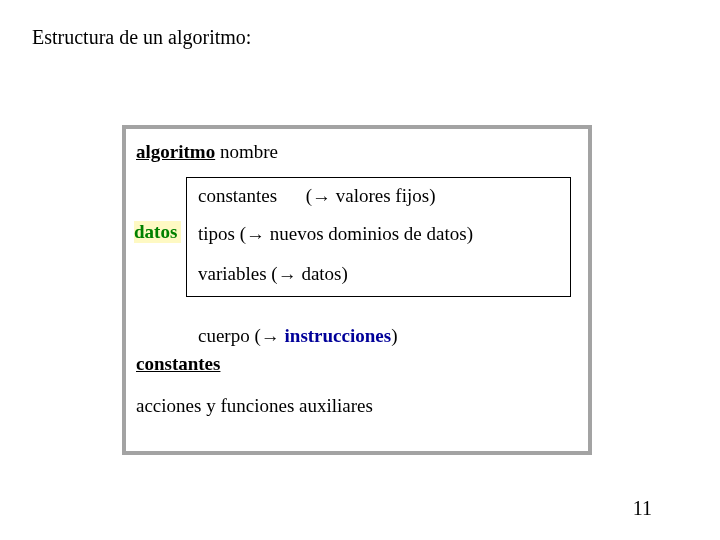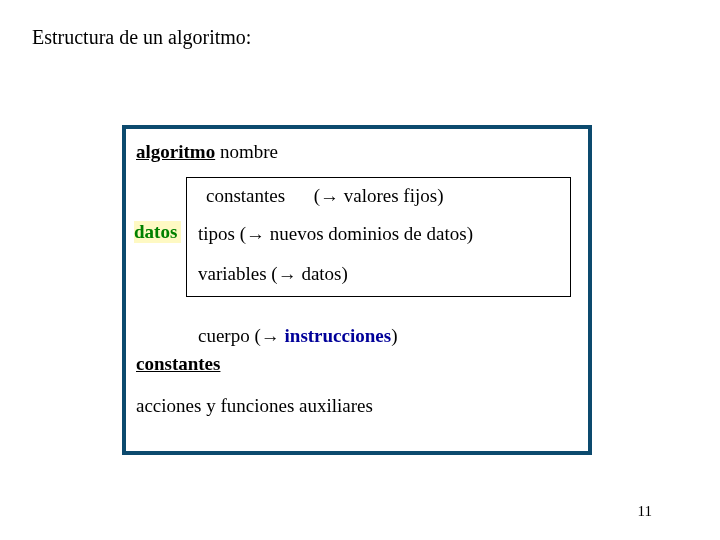--- a/index.html
+++ b/index.html
@@ -21,21 +21,21 @@
     top: 26px;
     left: 32px;
     font-size: 20px;
   }
   .outer-box {
     position: absolute;
     top: 125px;
     left: 122px;
     width: 470px;
     height: 330px;
-    border: 4px solid #0c4a6e;
+    border: 4px solid #a3a3a3;
     box-sizing: border-box;
   }
   .inner {
     position: relative;
     width: 100%;
     height: 100%;
   }
   .line {
     position: absolute;
     font-size: 19px;
@@ -47,21 +47,21 @@
   .blue  { color: #000099; }
   .inner-box {
     position: absolute;
     border: 1px solid #000;
     box-sizing: border-box;
   }
   .page-number {
     position: absolute;
     right: 32px;
     bottom: 20px;
-    font-size: 15px;
+    font-size: 20px;
   }
 </style>
 </head>
 <body>
 
 <div class="page">
 
   <div class="title">Estructura de un algoritmo:</div>
 
   <div class="outer-box">
@@ -72,21 +72,21 @@
         <span> </span>
         <span>nombre</span>
       </div>
 
       <div class="inner-box" style="top:48px; left:60px; width:385px; height:120px;"></div>
 
       <div class="line" style="top:92px; left:8px; background:#fef9c3; padding-right:4px;">
         <span class="bold green">datos</span>
       </div>
 
-      <div class="line" style="top:56px; left:80px;">
+      <div class="line" style="top:56px; left:72px;">
         <span>constantes</span>
         <span>&nbsp;&nbsp;&nbsp;&nbsp;</span>
         <span>(</span><span>→</span><span> valores fijos)</span>
       </div>
 
       <div class="line" style="top:94px; left:72px;">
         <span>tipos</span>
         <span>   (</span><span>→</span><span> nuevos dominios de datos)</span>
       </div>
 

